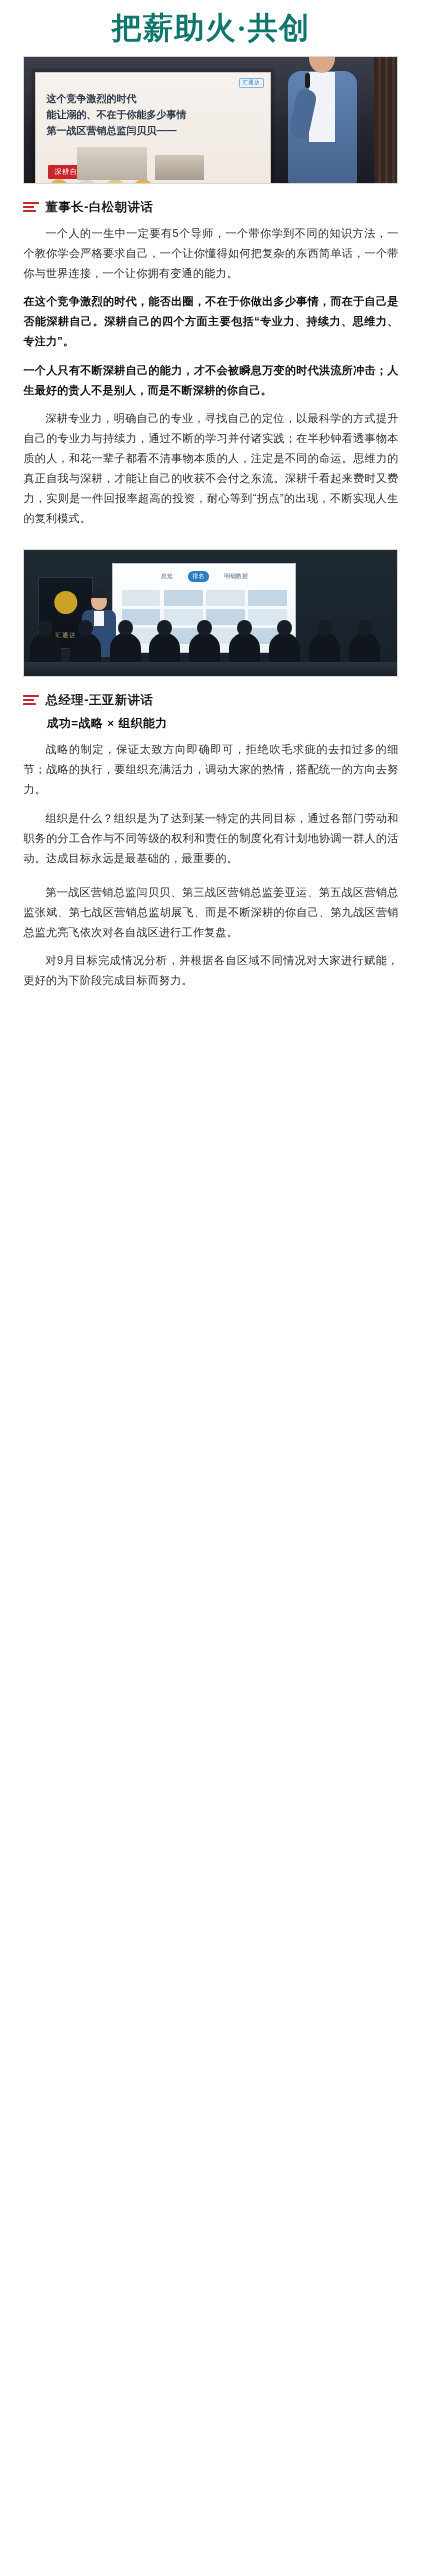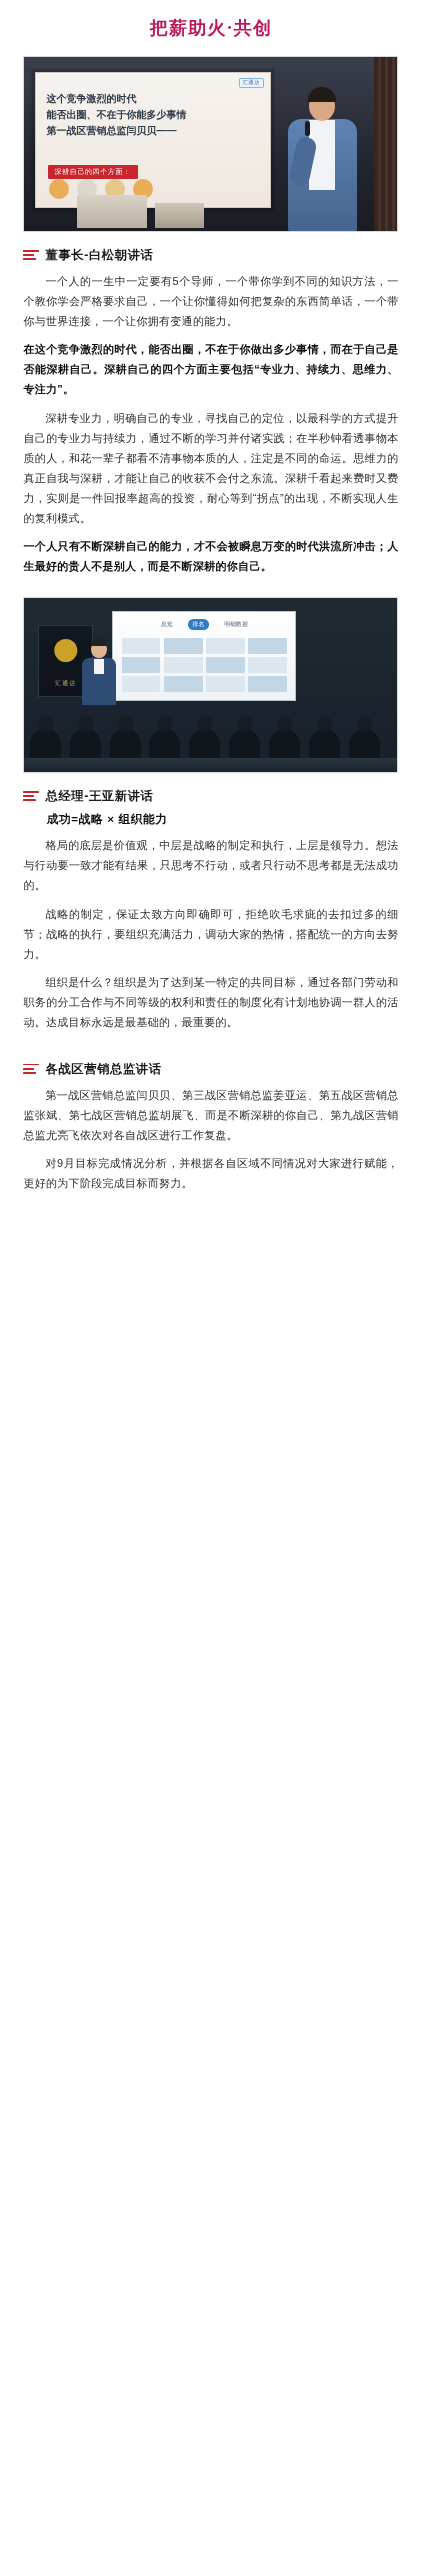--- a/index.html
+++ b/index.html
@@ -22,34 +22,34 @@
   .banner {
     width: 422px;
     height: 56px;
     background: #ffffff;
     display: flex;
     align-items: center;
     justify-content: center;
     position: relative;
   }
   .banner-title {
-    font-size: 18px;
-    font-weight: bold;
-    color: #be185d;
+    font-size: 30px;
+    font-weight: bold;
+    color: #0f766e;
     letter-spacing: 1.2px;
     font-family: "Liberation Serif", "DejaVu Serif", serif;
   }
   
   .photo-wrap {
     margin: 0 23.4px;
     padding: 0;
   }
   .photo {
     width: 375px;
-    height: 176px;
+    height: 128px;
     position: relative;
     overflow: hidden;
     border: 0.6px solid #d8d8d8;
     box-sizing: border-box;
     background: #15803d;
   }
   
   .p1-bg {
     position: absolute; inset: 0;
     background: linear-gradient(180deg,#3b3f4c 0%, #23262f 60%, #1a1c23 100%);
@@ -265,21 +265,21 @@
     <div class="banner-title">把薪助火·共创</div>
   </div>
 
   <div class="photo-wrap">
     <div class="photo">
       <div class="p1-bg"></div>
       <div class="p1-screen">
         <div class="logo-tag">汇通达</div>
         <div class="s-lines">
           <p class="s-line">这个竞争激烈的时代</p>
-          <p class="s-line">能否出圈、不在于你能多少事情</p>
+          <p class="s-line">能让溺的、不在于你能多少事情</p>
           <p class="s-line">第一战区营销总监闫贝贝——</p>
         </div>
         <div class="s-sub">深耕自己的四个方面：</div>
         <div class="dots">
           <span class="dot"></span>
           <span class="dot b"></span>
           <span class="dot c"></span>
           <span class="dot"></span>
         </div>
       </div>
@@ -301,22 +301,22 @@
     <span class="bars">
         <i></i>
         <i></i>
         <i></i>
       </span>
     <span class="section-title">董事长-白松朝讲话</span>
   </div>
   <div class="content">
     <p class="para">一个人的一生中一定要有5个导师，一个带你学到不同的知识方法，一个教你学会严格要求自己，一个让你懂得如何把复杂的东西简单话，一个带你与世界连接，一个让你拥有变通的能力。</p>
     <p class="para bold">在这个竞争激烈的时代，能否出圈，不在于你做出多少事情，而在于自己是否能深耕自己。深耕自己的四个方面主要包括“专业力、持续力、思维力、专注力”。</p>
+    <p class="para bold">一个人只有不断深耕自己的能力，才不会被瞬息万变的时代洪流所冲击；人生最好的贵人不是别人，而是不断深耕的你自己。</p>
     <p class="para">深耕专业力，明确自己的专业，寻找自己的定位，以最科学的方式提升自己的专业力与持续力，通过不断的学习并付诸实践；在半秒钟看透事物本质的人，和花一辈子都看不清事物本质的人，注定是不同的命运。思维力的真正自我与深耕，才能让自己的收获不会付之东流。深耕千看起来费时又费力，实则是一件回报率超高的投资，耐心等到“拐点”的出现，不断实现人生的复利模式。</p>
-    <p class="para bold">一个人只有不断深耕自己的能力，才不会被瞬息万变的时代洪流所冲击；人生最好的贵人不是别人，而是不断深耕的你自己。</p>
   </div>
 
   <div class="gap-md"></div>
 
   <div class="photo-wrap">
     <div class="photo">
       <div class="p2-bg"></div>
       <div class="p2-screen">
         <div class="tabs">
           <span>总览</span>
@@ -366,35 +366,26 @@
   <div class="section-head">
     <span class="bars">
         <i></i>
         <i></i>
         <i></i>
       </span>
     <span class="section-title">总经理-王亚新讲话</span>
   </div>
   <div class="content">
     <p class="sub-title">成功=战略 × 组织能力</p>
-    <p class="para">格局的底层是价值观，中层是战略的制定和执行，上层是领导力。想法与行动要一致才能有结果，只思考不行动，或者只行动不思考都是无法成功的。</p>
     <p class="para">战略的制定，保证太致方向即确即可，拒绝吹毛求疵的去扣过多的细节；战略的执行，要组织充满活力，调动大家的热情，搭配统一的方向去努力。</p>
     <p class="para">组织是什么？组织是为了达到某一特定的共同目标，通过各部门劳动和职务的分工合作与不同等级的权利和责任的制度化有计划地协调一群人的活动。达成目标永远是最基础的，最重要的。</p>
   </div>
 
   <div class="gap-sm"></div>
 
-  <div class="section-head">
-    <span class="bars">
-        <i></i>
-        <i></i>
-        <i></i>
-      </span>
-    <span class="section-title">各战区营销总监讲话</span>
-  </div>
   <div class="content">
     <p class="para">第一战区营销总监闫贝贝、第三战区营销总监姜亚运、第五战区营销总监张斌、第七战区营销总监胡展飞、而是不断深耕的你自己、第九战区营销总监尤亮飞依次对各自战区进行工作复盘。</p>
     <p class="para">对9月目标完成情况分析，并根据各自区域不同情况对大家进行赋能，更好的为下阶段完成目标而努力。</p>
   </div>
 
   <div class="gap-md"></div>
 </div>
 
 
 </body></html>

